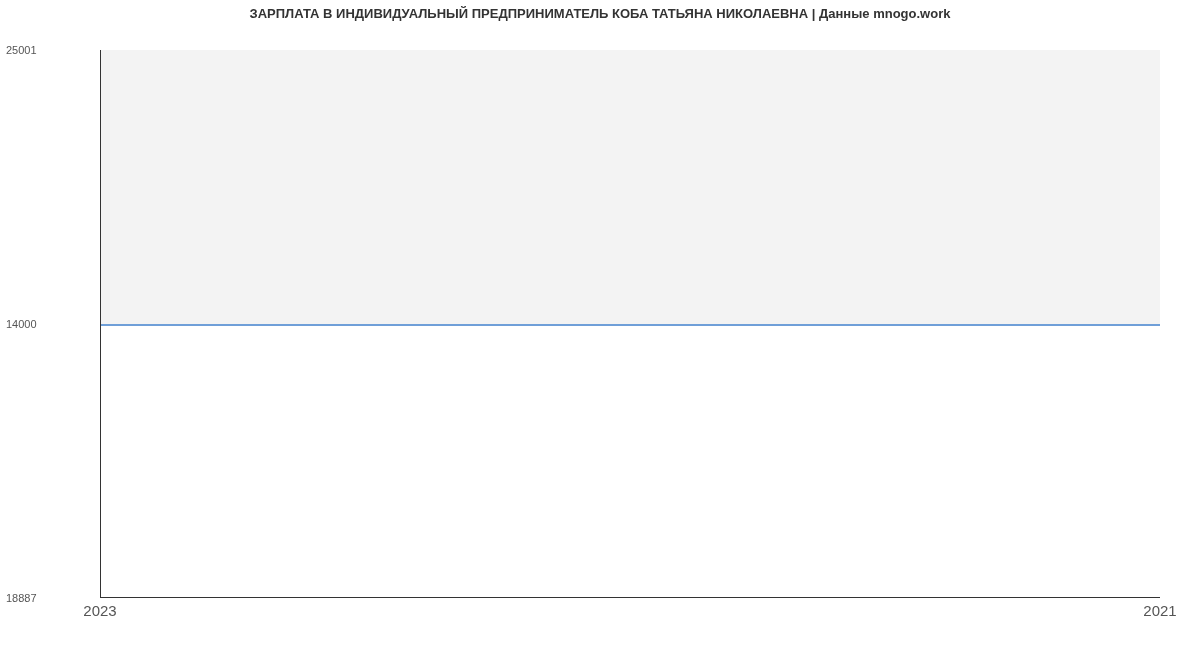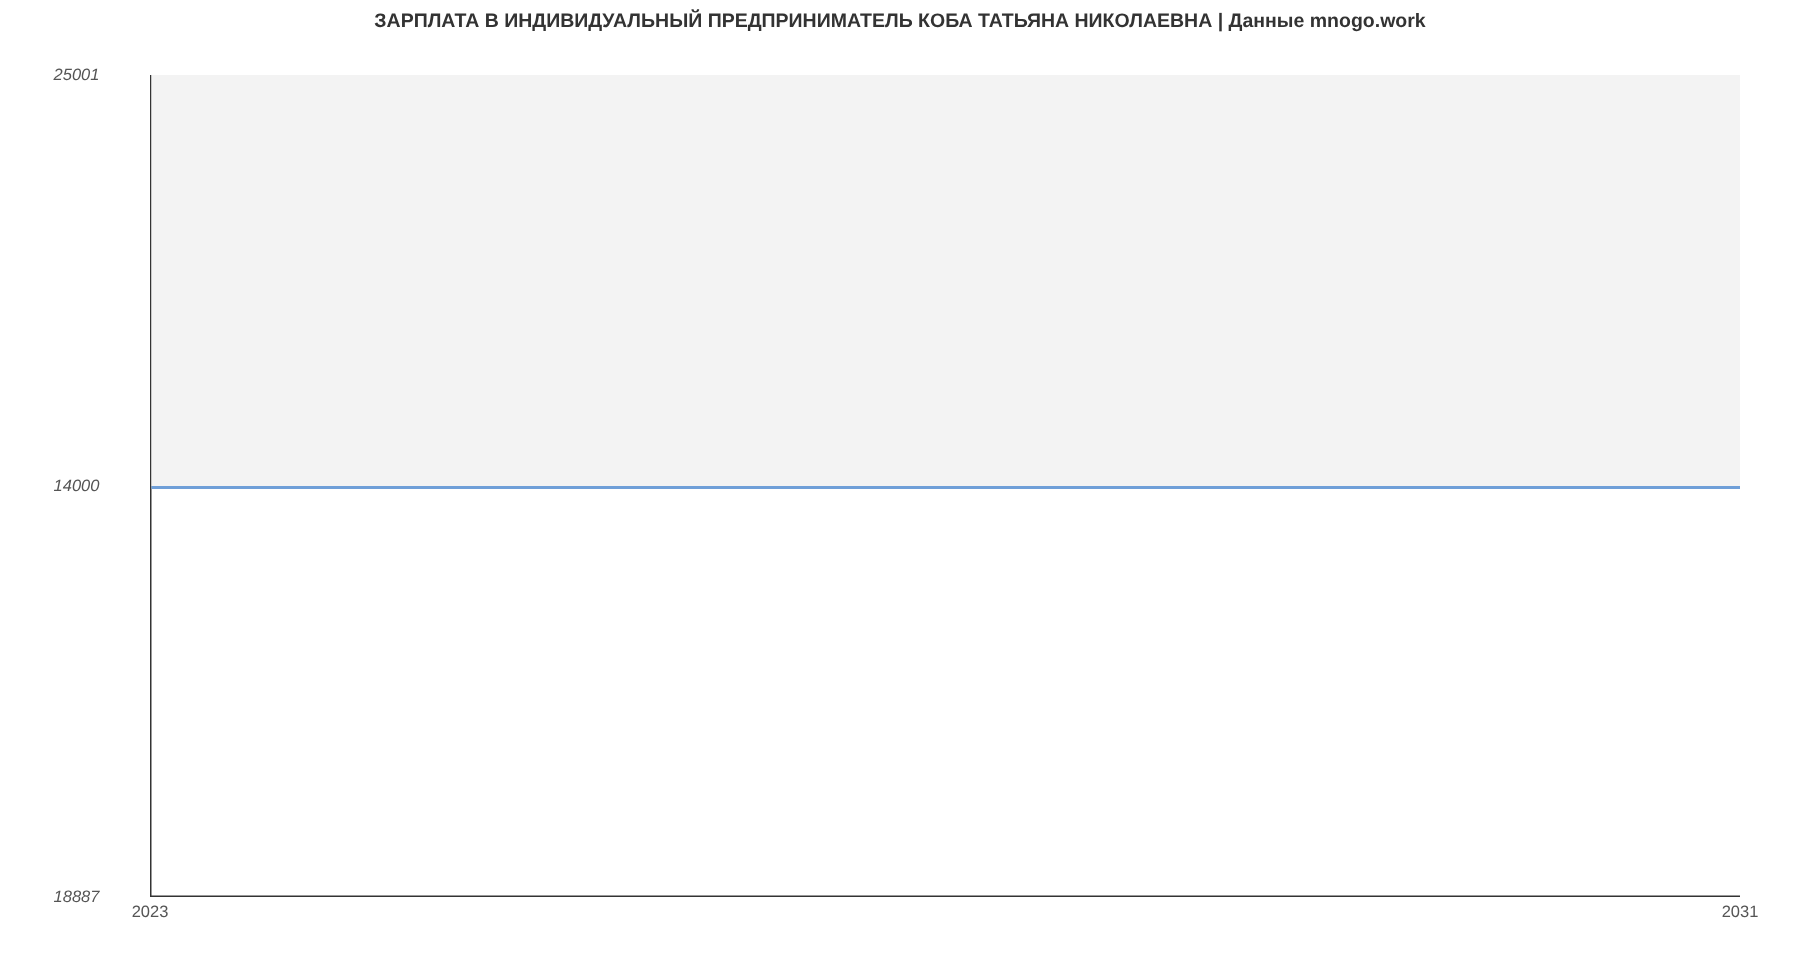--- a/index.html
+++ b/index.html
@@ -48,45 +48,44 @@
     width: 100%;
     height: 0;
     border-top: 2px solid #6f9fd8;
   }
   .ytick {
     position: absolute;
     right: 1104px; 
     font-size: 11px;
     color: #555;
     transform: translateY(-50%);
-    text-align: center;
+    text-align: left;
     width: 90px;
-    font-style: italic;
   }
   .xtick {
     position: absolute;
     top: 602px;
-    font-size: 11px;
+    font-size: 15px;
     color: #555;
     text-align: center;
     transform: translateX(-50%);
   }
 </style>
 </head>
 <body>
 
 <div class="chart-wrap">
   <div class="title">ЗАРПЛАТА В ИНДИВИДУАЛЬНЫЙ ПРЕДПРИНИМАТЕЛЬ КОБА ТАТЬЯНА НИКОЛАЕВНА | Данные mnogo.work</div>
 
   <div class="ytick" style="top:50px;">25001</div>
   <div class="ytick" style="top:324px;">14000</div>
   <div class="ytick" style="top:598px;">18887</div>
 
   <div class="xtick" style="left:100px;">2023</div>
-  <div class="xtick" style="left:1160px;">2031</div>
+  <div class="xtick" style="left:1160px;">2021</div>
 
   <div class="plot">
 
     <div class="band" style="top:0; height:50%;"></div>
 
     <div class="series-line" style="top:50%;"></div>
   </div>
 </div>
 
 </body></html>

